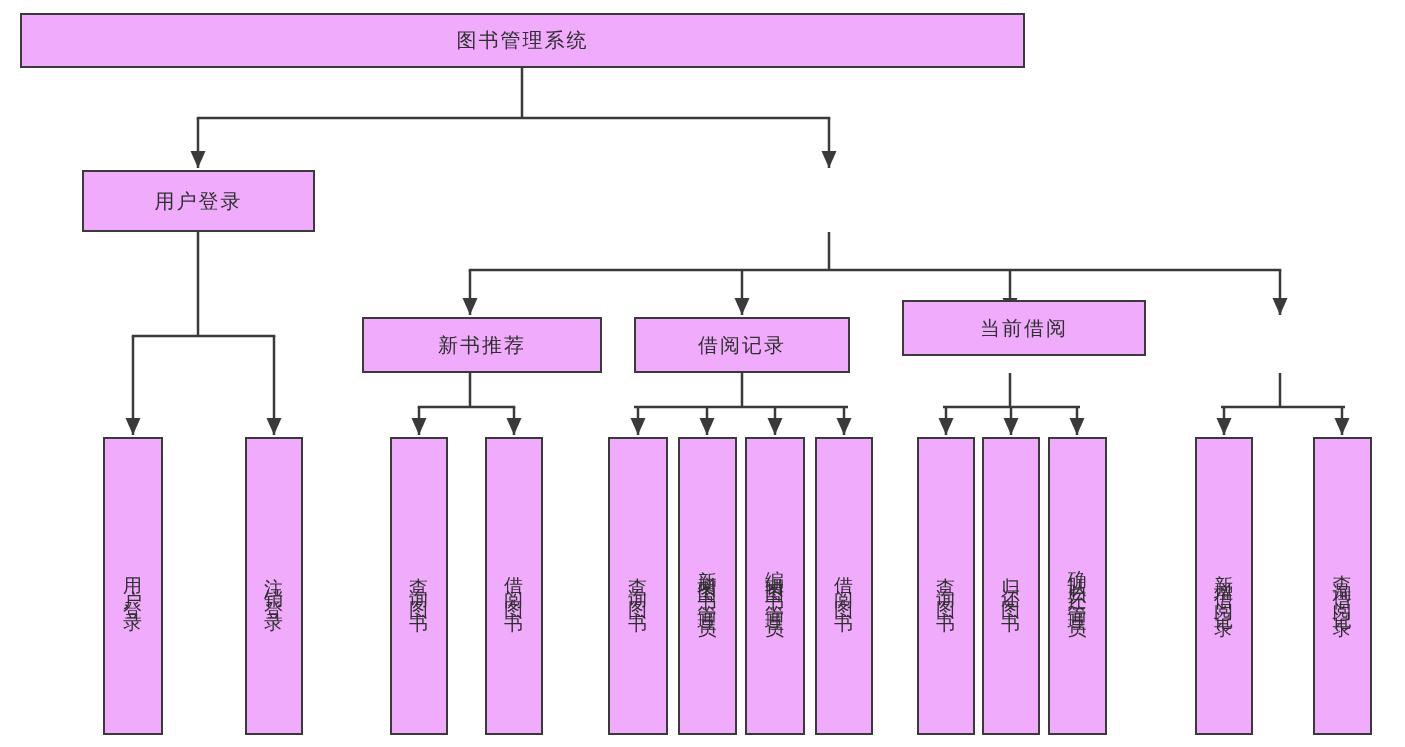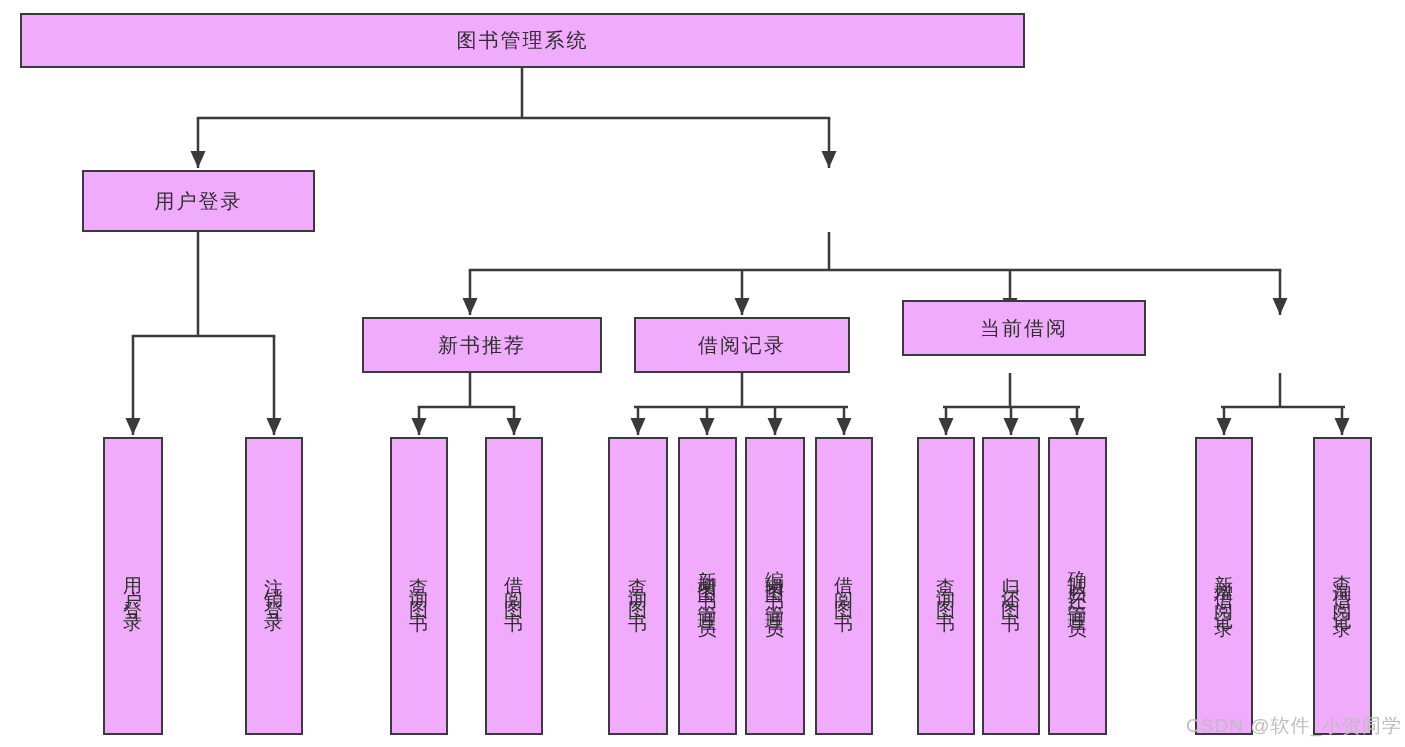--- a/index.html
+++ b/index.html
@@ -155,15 +155,14 @@
     <span>确认归还（管理员）</span>
   </div>
 
   <div class="box v s6" style="left:1195px;top:437px;width:58px;height:298px">
     <span>新增借阅记录</span>
   </div>
   <div class="box v s6" style="left:1313px;top:437px;width:59px;height:298px">
     <span>查询借阅记录</span>
   </div>
 
-  <div class="watermark">CSDN @软件_小贺同学</div>
 
 </div>
 
 </body></html>

